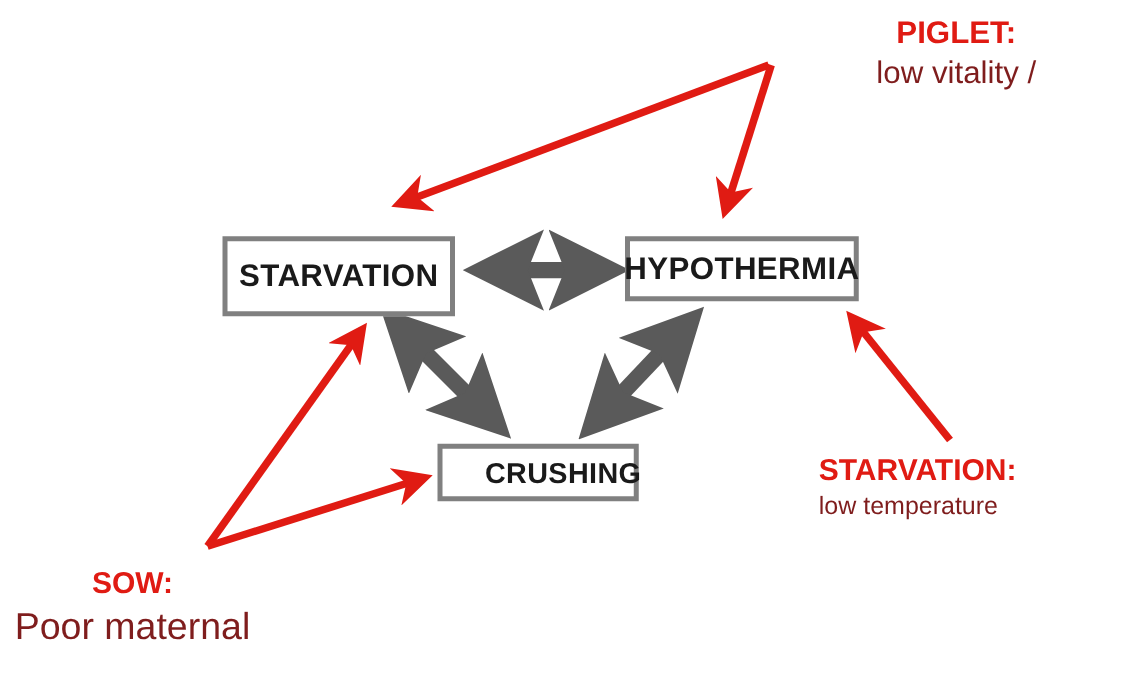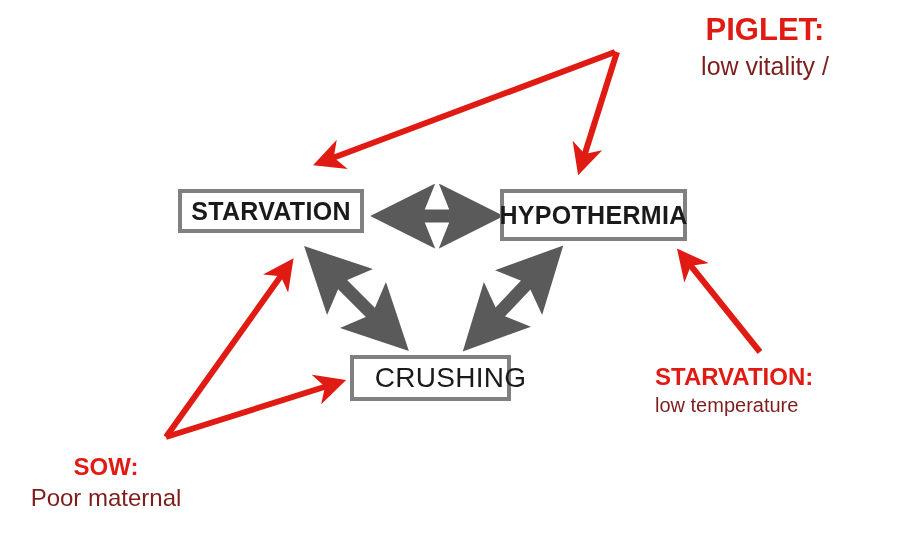--- a/index.html
+++ b/index.html
@@ -31,54 +31,54 @@
     background: #ffffff;
     border: 4px solid #808080;
     display: flex;
     align-items: center;
     justify-content: center;
     color: #1a1a1a;
     letter-spacing: 0.3px;
     white-space: nowrap;
   }
   #box-starvation {
-    left: 178px; top: 189px; width: 186px; height: 44px;
+    left: 178px; top: 189px; width: 186px; height: 64px;
     font-size: 25px; font-weight: bold;
   }
   #box-hypothermia {
     left: 500px; top: 189px; width: 187px; height: 52px;
     font-size: 25px; font-weight: bold;
   }
   #box-crushing {
     left: 350px; top: 355px; width: 161px; height: 46px;
-    font-size: 28px; font-weight: normal; padding-left: 40px;
+    font-size: 23px; font-weight: bold; padding-left: 40px;
   }
   .ann {
     position: absolute;
     text-align: center;
     line-height: 1.28;
     white-space: nowrap;
   }
   .ann .head {
     color: #E01B13;
     font-weight: bold;
-    font-size: 31px;
+    font-size: 25px;
     display: block;
   }
   .ann .sub {
     color: #7f1d1d;
     font-weight: normal;
     font-size: 25px;
     display: block;
   }
   #ann-piglet  { left: 640px; top: 10px;  width: 250px; }
   #ann-environ { left: 655px; top: 362px; width: 245px; text-align: left; }
   #ann-sow     { left: 0px;   top: 437px; width: 212px; }
   #ann-sow .head { font-size: 24px; margin-top: 15px; }
-  #ann-sow .sub  { font-size: 24px; }
+  #ann-sow .sub  { font-size: 30px; }
   #ann-environ .head { font-size: 24px; }
   #ann-environ .sub  { font-size: 20px; }
 </style>
 </head>
 <body>
 
 <div id="canvas">
 
   <svg class="layer" viewBox="0 0 900 551">
     <defs>

